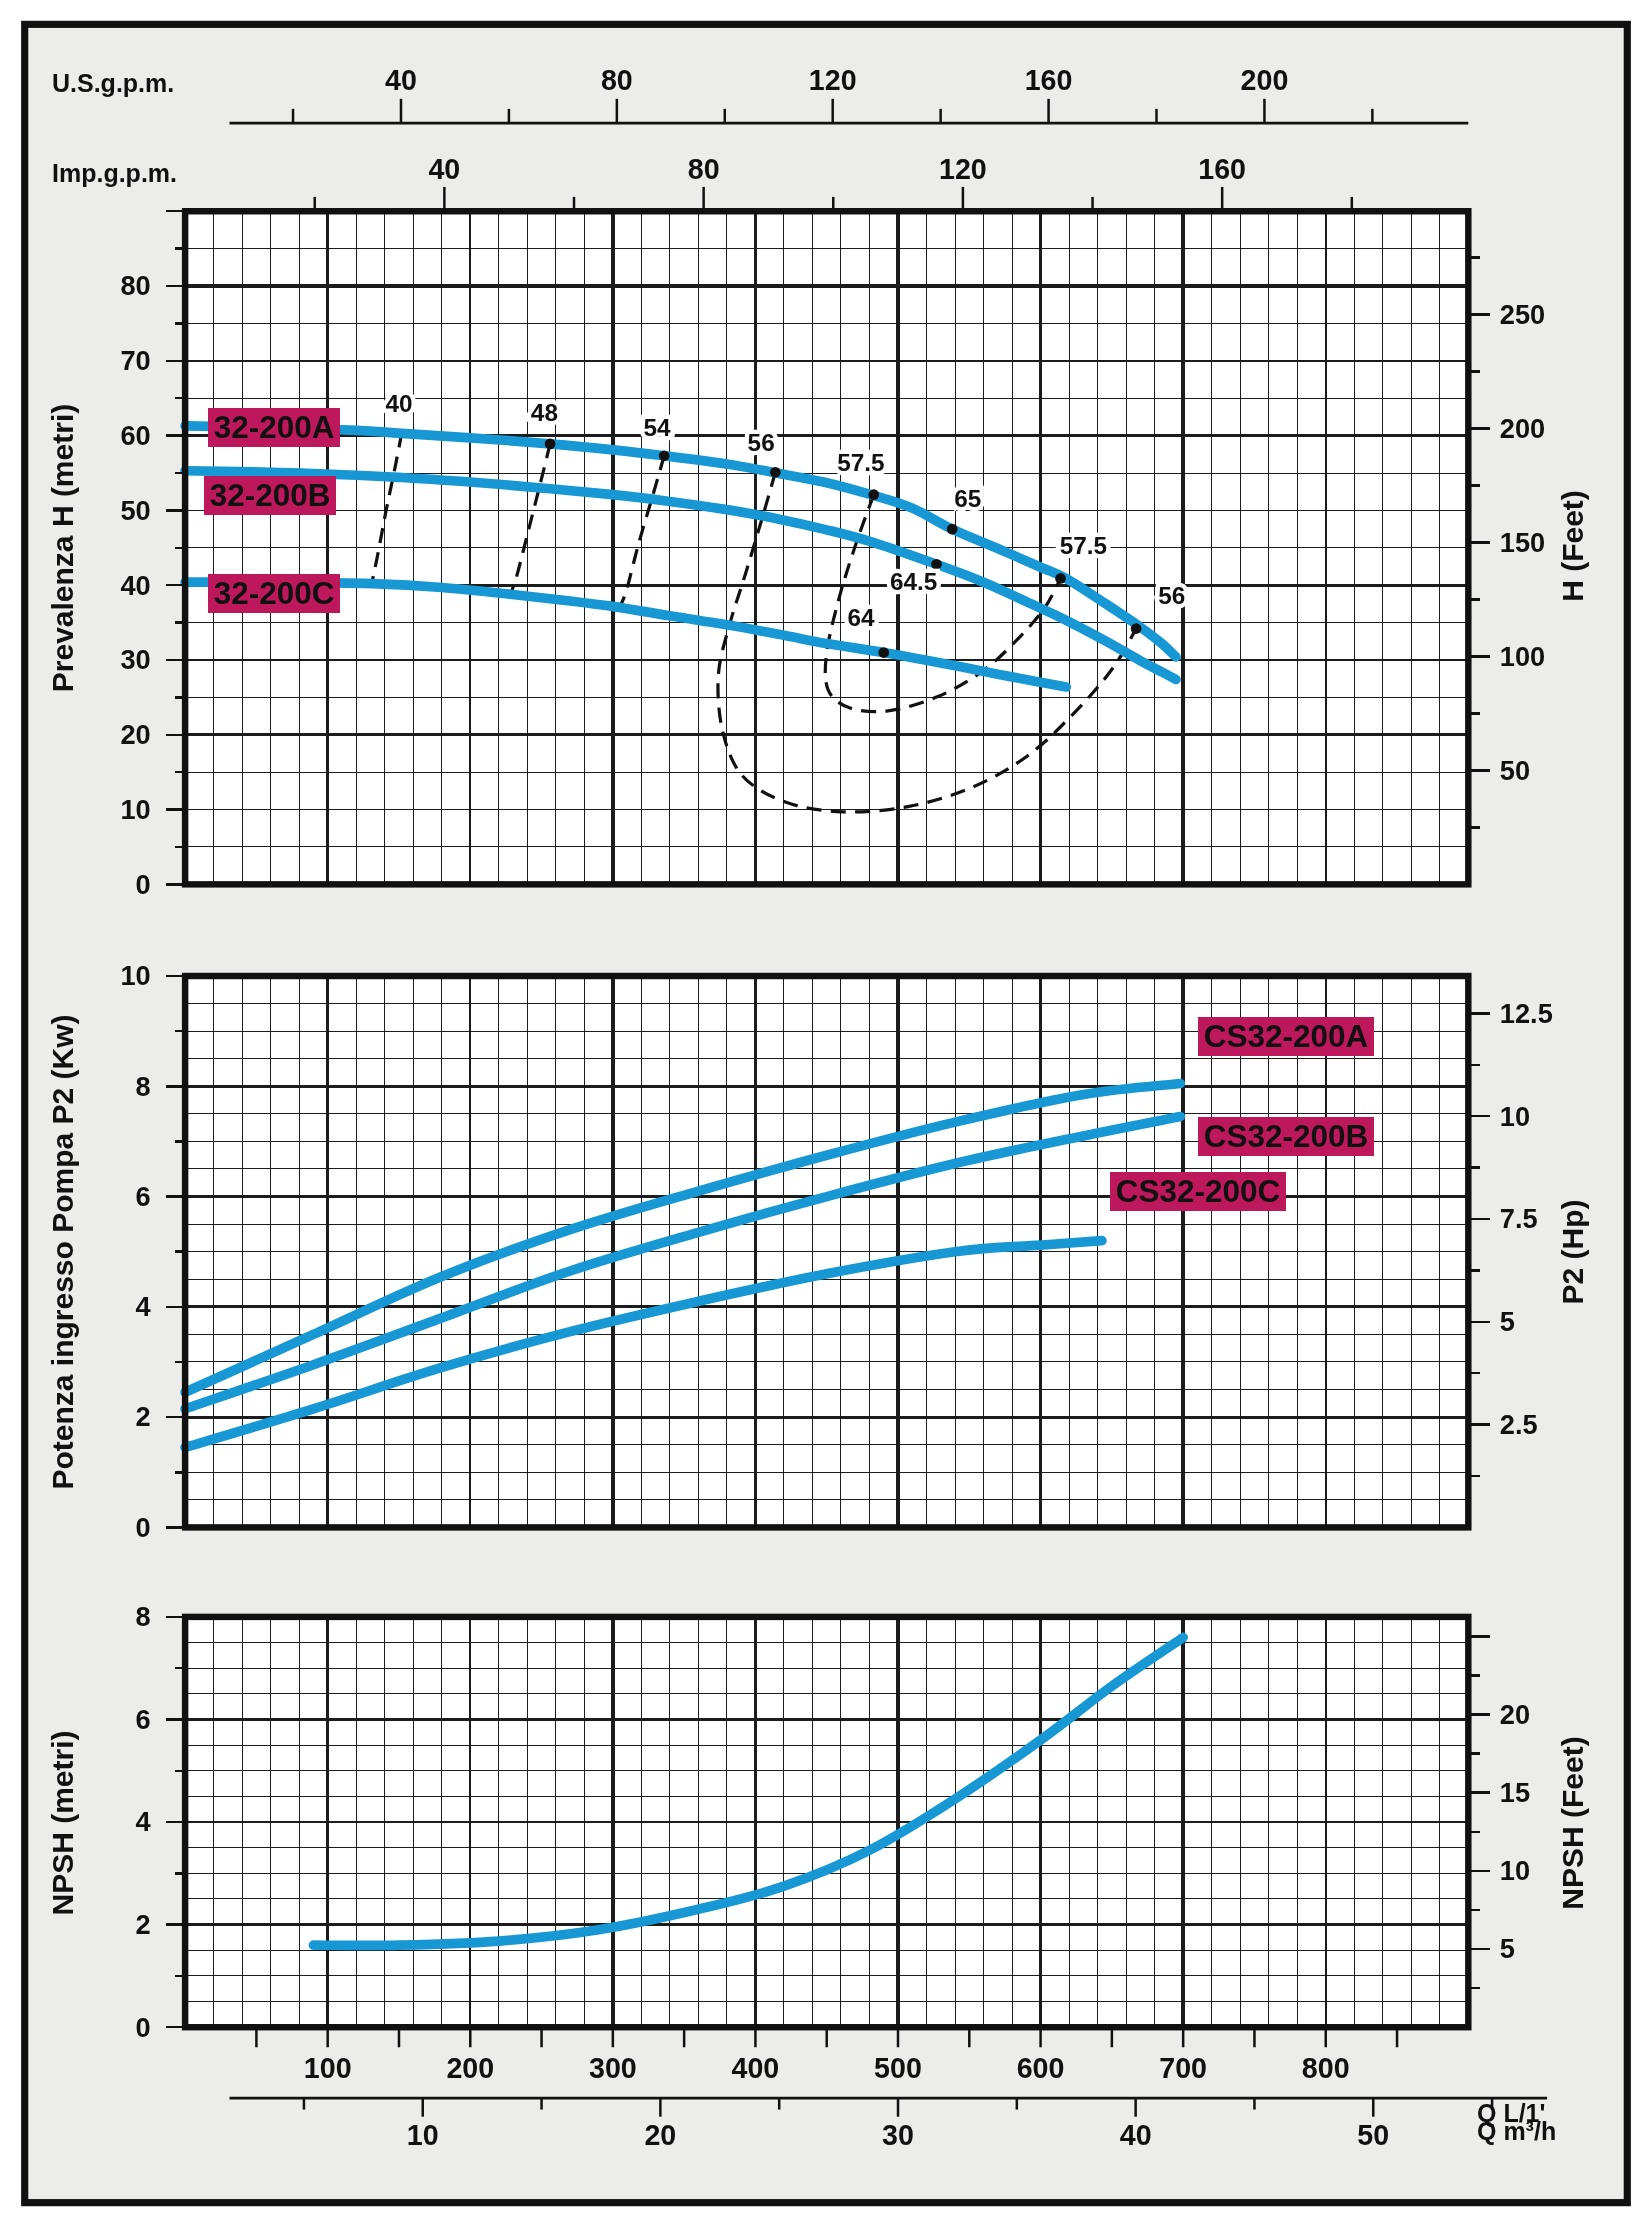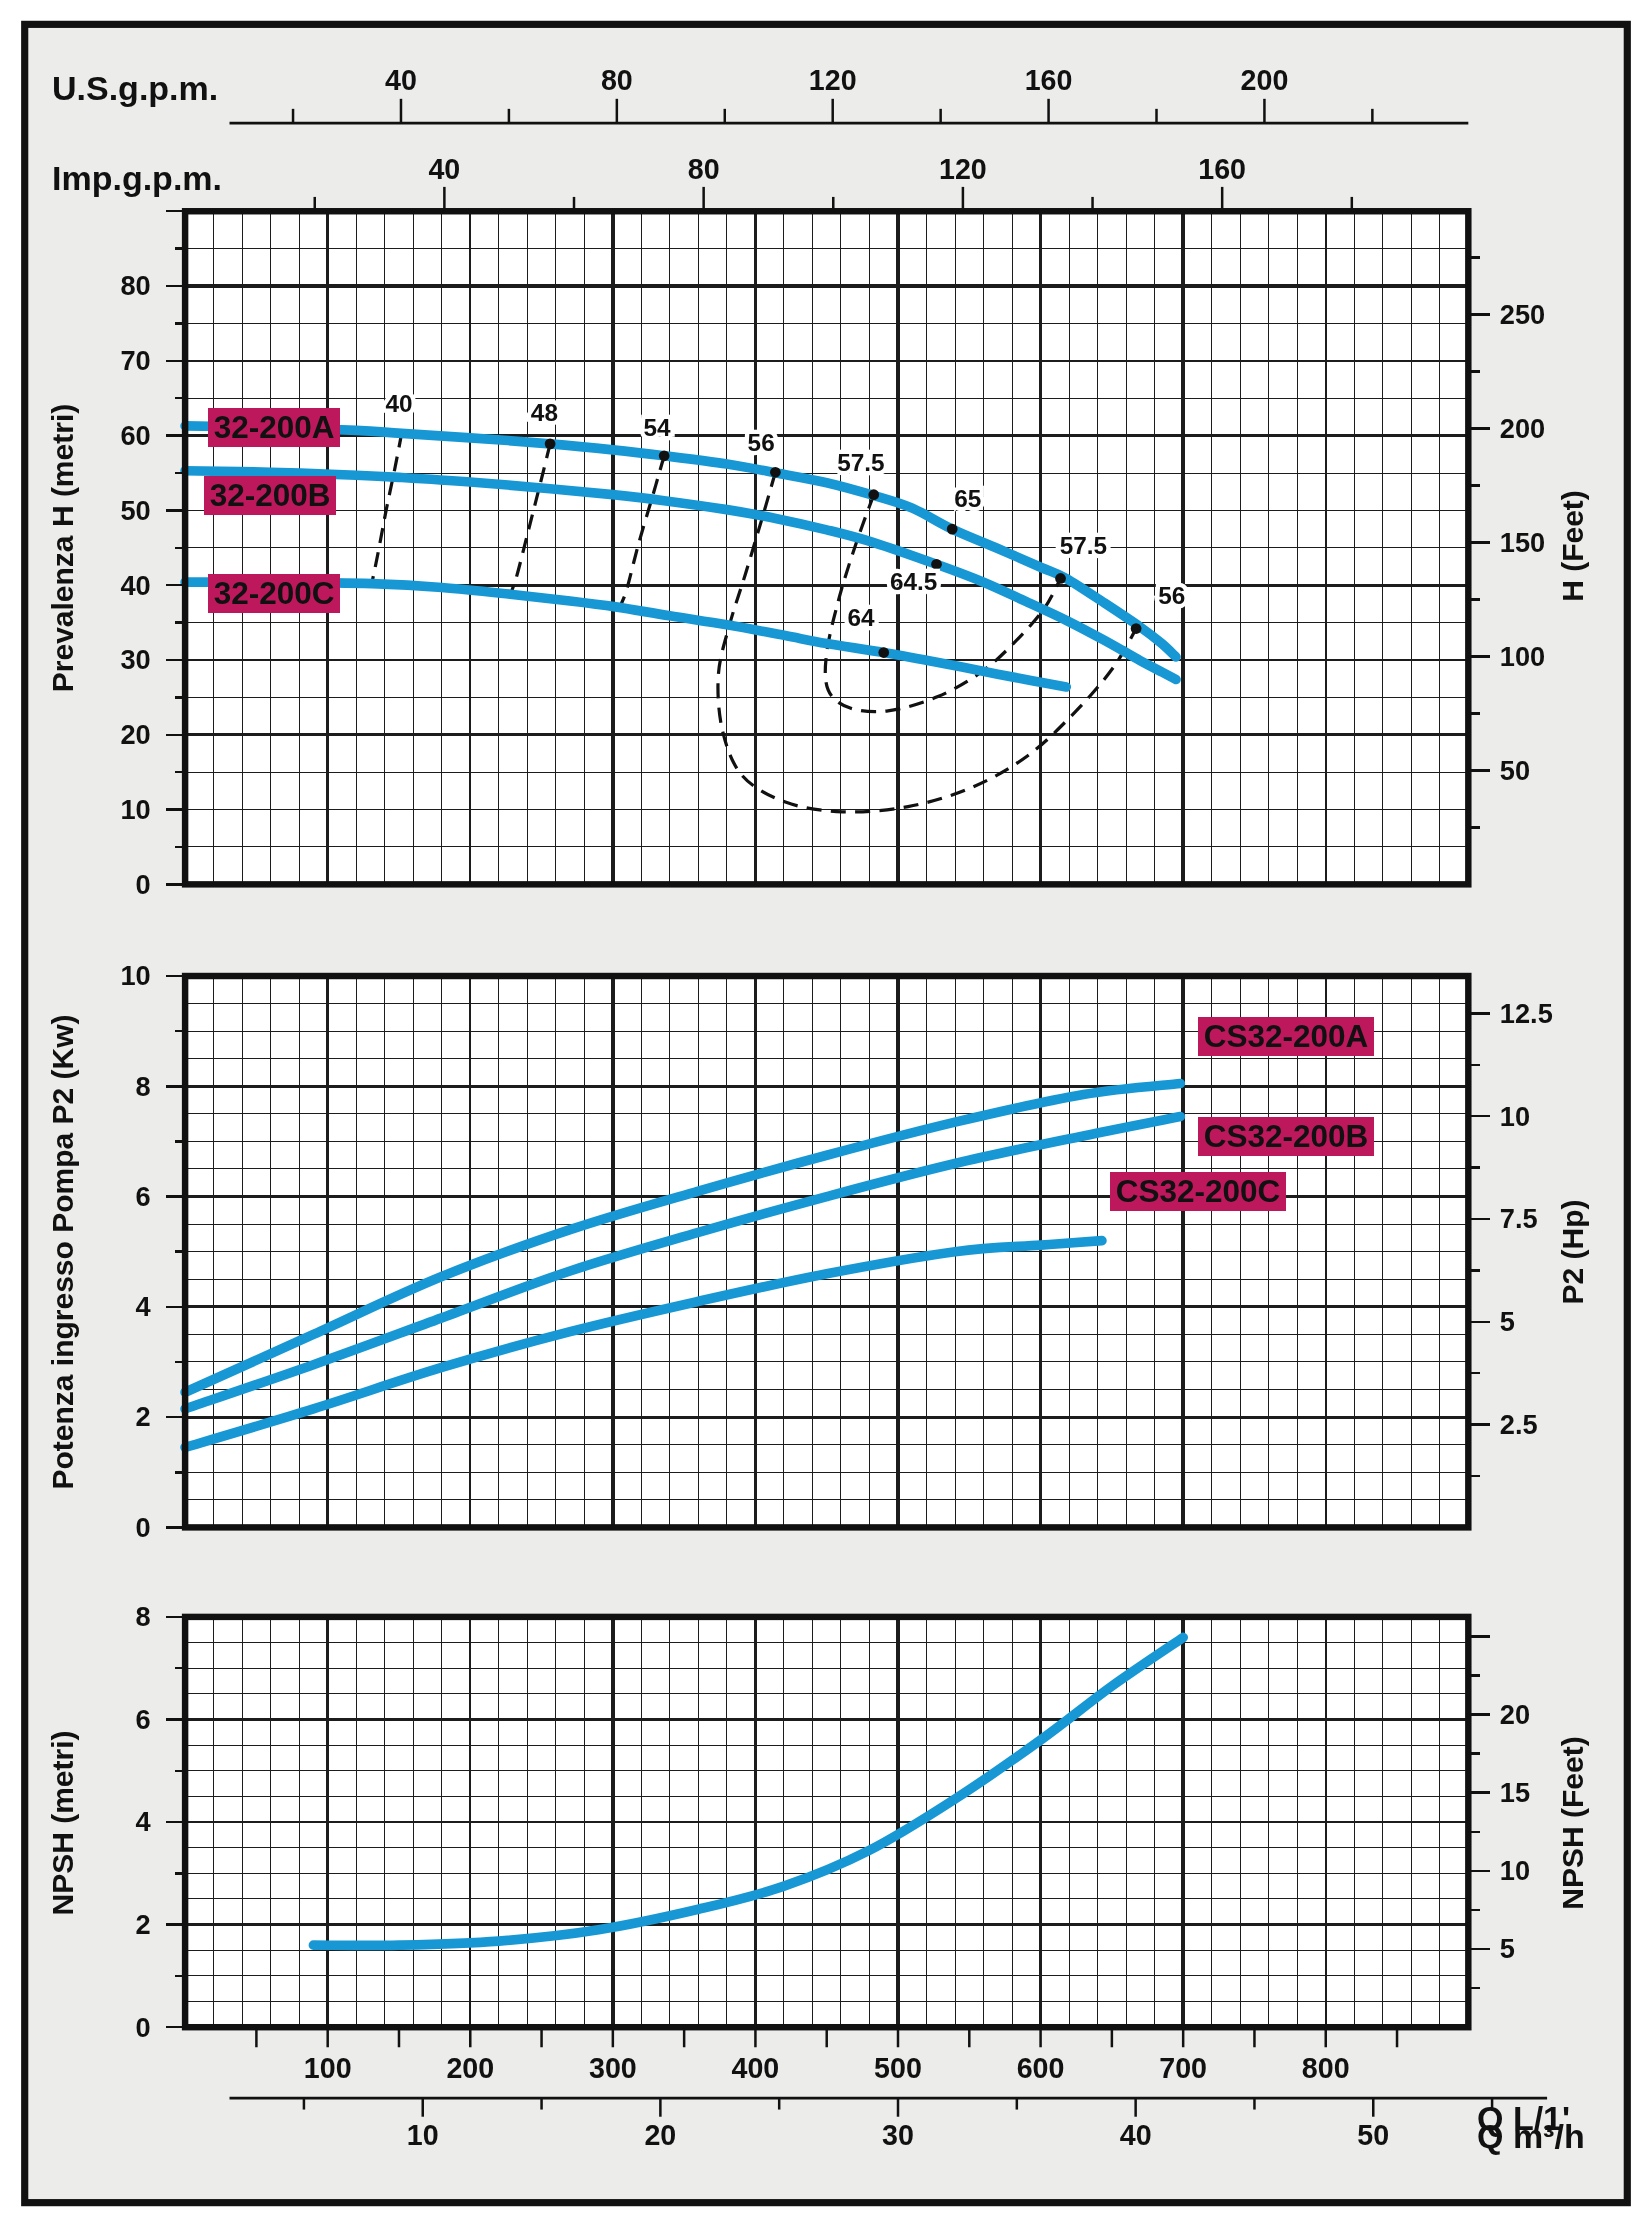--- a/index.html
+++ b/index.html
@@ -1,21 +1,21 @@
 <!DOCTYPE html>
 <html style="font-size:11.5px"><head>
 <meta charset="utf-8">
 <style>
   html,body{margin:0;padding:0;background:#fff;}
   body{font-family:"Liberation Sans",sans-serif;color:#111;}
   .page{position:relative;width:1652px;height:2227px;background:#fff;overflow:hidden;}
   svg{position:absolute;left:0;top:0;font-family:"Liberation Sans",sans-serif;}
   .vlabel{position:absolute;transform:translate(-50%,-50%) rotate(-90deg);font-weight:700;font-size:30px;white-space:nowrap;}
   .clabel{position:absolute;background:#be185d;font-weight:700;font-size:31.5px;line-height:36px;padding:1.4px 5.7px;white-space:nowrap;}
-  .slabel{position:absolute;font-weight:700;font-size:34px;white-space:nowrap;}
+  .slabel{position:absolute;font-weight:700;font-size:25px;white-space:nowrap;}
 </style>
 </head>
 <body>
 
 <div class="page">
 
   <svg id="charts" width="1652" height="2227" viewBox="0 0 2306 3110">
       <rect x="34" y="34" width="2238" height="3042" fill="#ecedeb" stroke="#111111" stroke-width="10"></rect>
       <rect x="258" y="295" width="1792" height="940" fill="#fff"></rect>
       <line x1="297.8222222222222" y1="295" x2="297.8222222222222" y2="1235" stroke="#1c1c1c" stroke-width="1.4" shape-rendering="crispEdges"></line>

